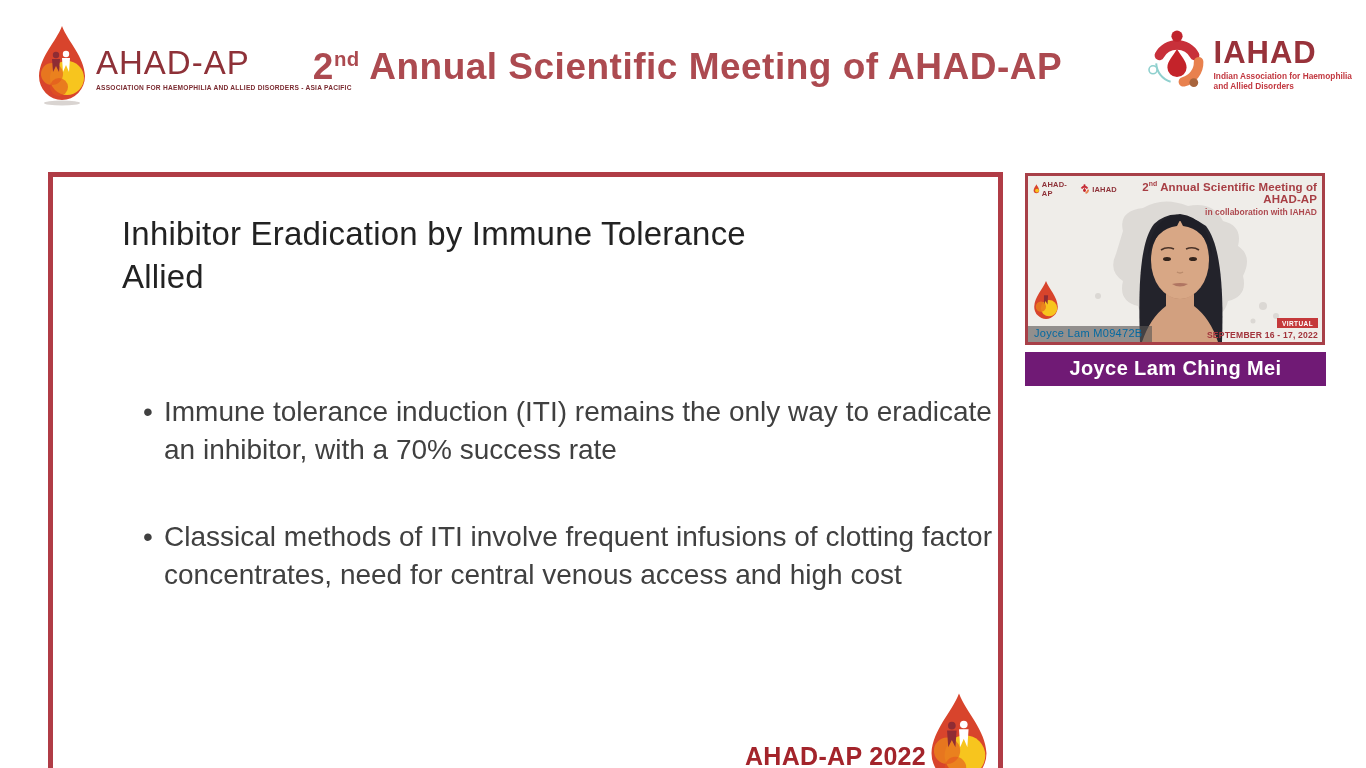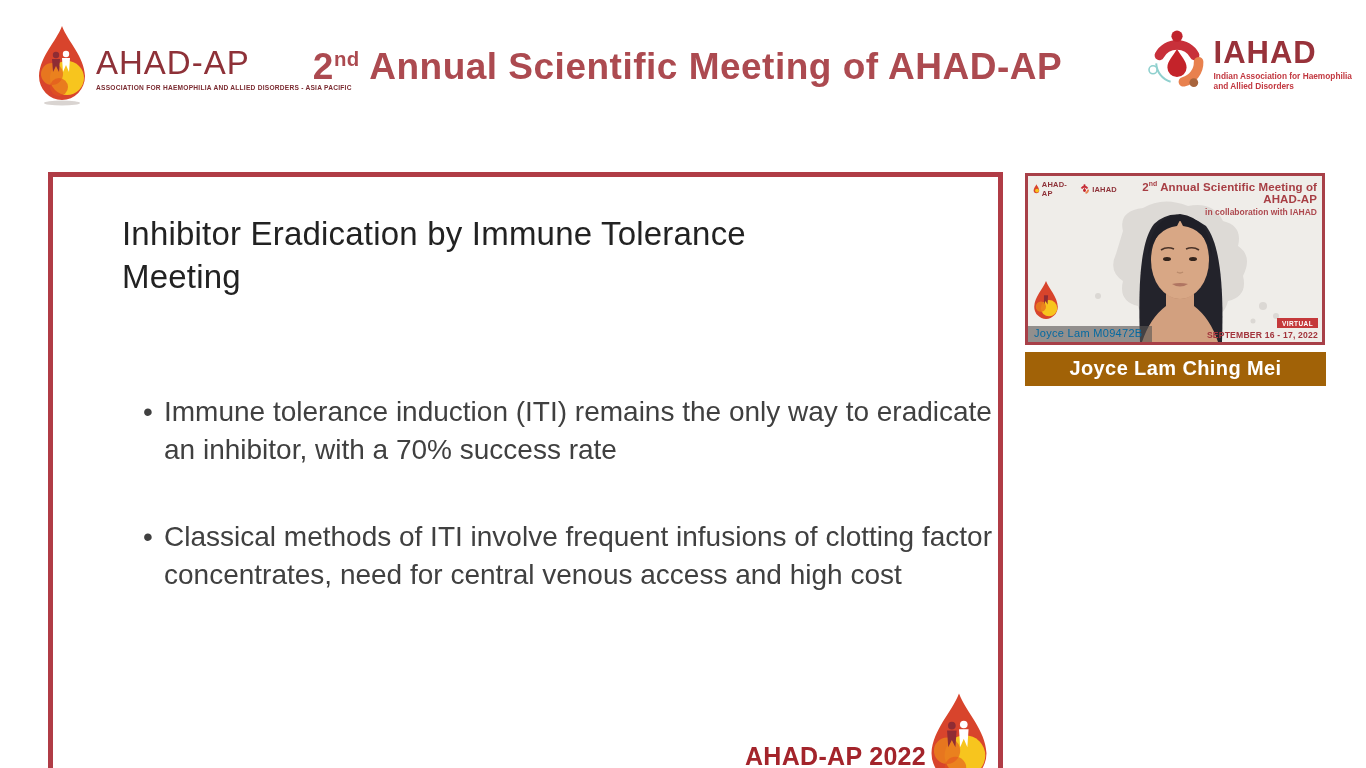--- a/index.html
+++ b/index.html
@@ -52,21 +52,21 @@
   .video-flame { position:absolute; left:3px; bottom:16px; }
   .video-name-bar { position:absolute; left:0; bottom:0; background:rgba(88,86,84,.62);
                     color:#0369a1; font-size:11px; padding:1px 10px 3px 6px; letter-spacing:.3px; }
   .video-badge { position:absolute; right:4px; bottom:14px; background:#C4393B; color:#fff;
                  font-size:6.5px; font-weight:bold; padding:1.5px 5px; letter-spacing:.4px; }
   .video-date { position:absolute; right:4px; bottom:2px; color:#A2343C; font-size:8.6px;
                 font-weight:bold; letter-spacing:.2px; }
 
   
   .card { position:absolute; left:1025px; top:352px; width:301px; }
-  .card-name { background:#a16207; color:#fff; font-weight:bold; font-size:20px;
+  .card-name { background:#701a75; color:#fff; font-weight:bold; font-size:20px;
                text-align:center; padding:5px 0 6px; letter-spacing:.4px; }
   .card-role { background:#EC7154; color:#fff; font-weight:bold; font-size:12px;
                text-align:center; line-height:1.26; padding:3px 0 4px; }
 </style>
 </head>
 <body>
 
 <div class="stage">
 
   <header>
@@ -109,21 +109,21 @@
       </span>
       <span class="logo-text">
         <div class="logo-name">IAHAD</div>
         <div class="logo-tag1">Indian Association for Haemophilia</div>
         <div class="logo-tag2">and Allied Disorders</div>
       </span>
     </div>
   </header>
 
   <section class="slide">
-    <h2 class="slide-title"><span>Inhibitor Eradication by Immune Tolerance</span><br><span>Meeting</span></h2>
+    <h2 class="slide-title"><span>Inhibitor Eradication by Immune Tolerance</span><br><span>Allied</span></h2>
 
     <ul class="bullets">
       <li><span>Immune tolerance induction (ITI) remains the only way to eradicate</span><br><span>an inhibitor, with a 70% success rate</span></li>
       <li><span>Classical methods of ITI involve frequent infusions of clotting factor</span><br><span>concentrates, need for central venous access and high cost</span></li>
     </ul>
 
     <div class="slide-footer-text">AHAD-AP 2022</div>
     <span class="slide-footer-drop">
       <svg width="68" height="98" viewBox="0 0 56 82">
         <path d="M28 2 C22 18 6 32 5 52 a23 24 0 0 0 46 0 C50 32 34 18 28 2 Z" fill="#D8442C"></path>

